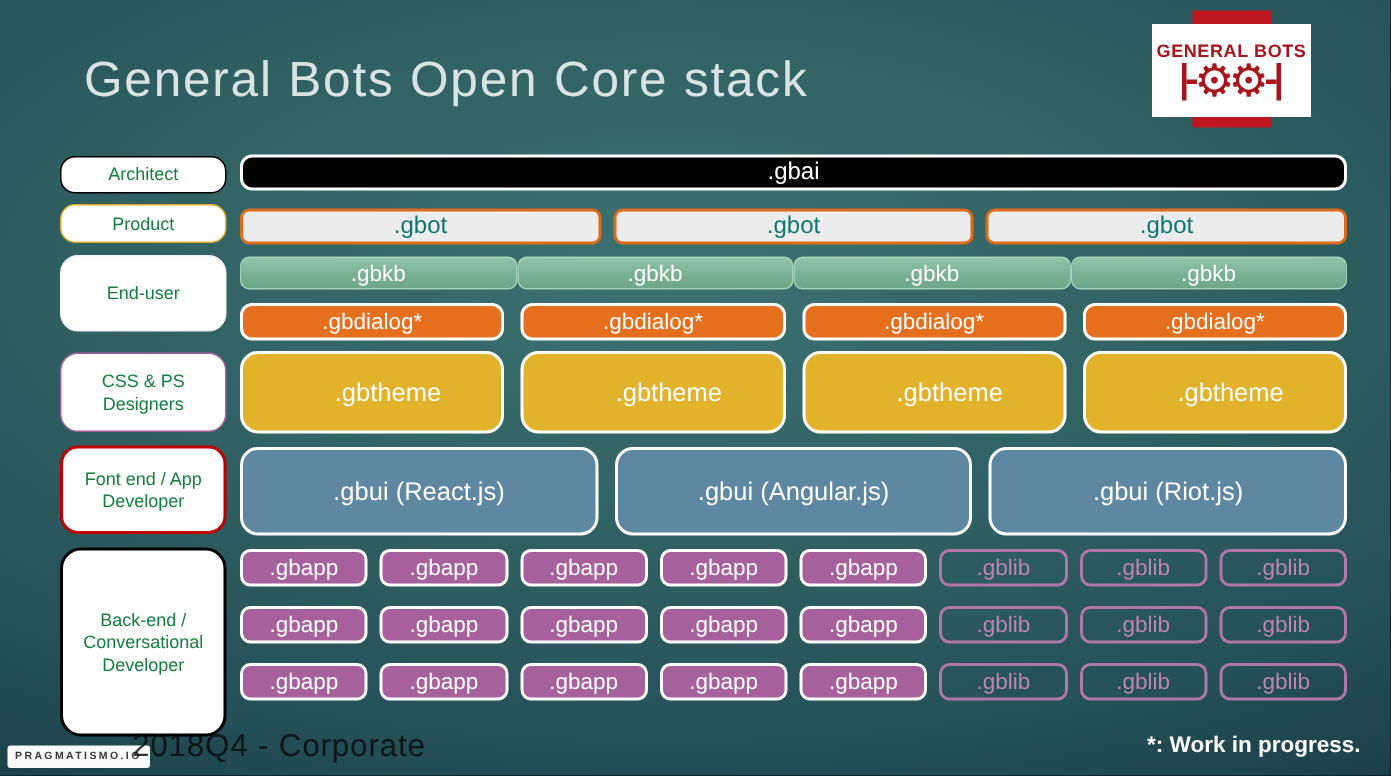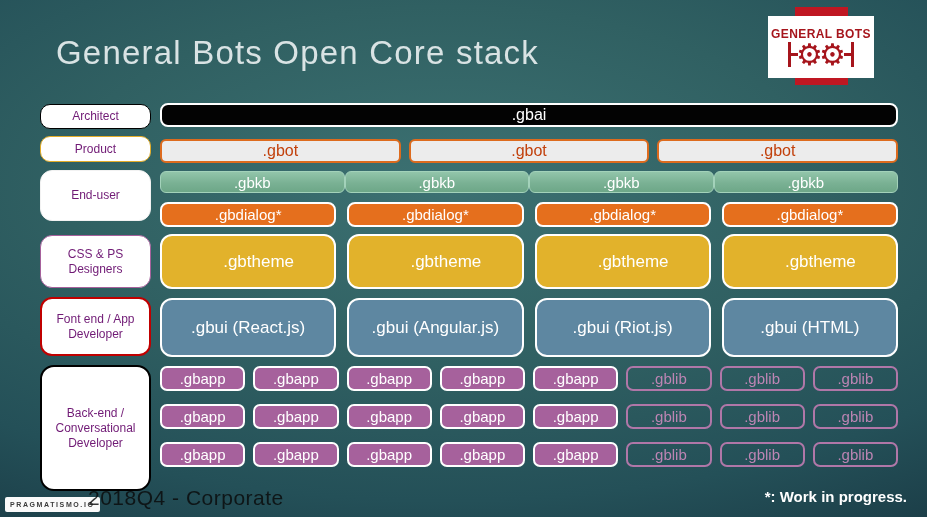--- a/index.html
+++ b/index.html
@@ -22,21 +22,21 @@
     position:absolute; left:768px; top:16px; width:106px; height:62px; background:#ffffff;
     display:flex; flex-direction:column; align-items:center; justify-content:center; gap:1px;
   }
   .logo-text{color:#a6151c; font-weight:bold; font-size:12px; letter-spacing:0.4px; white-space:nowrap;}
   .logo-gears{display:flex; align-items:center; color:#a6151c;}
   .logo-endbar{width:3px; height:25px; background:#a6151c;}
   .logo-connector{width:7px; height:3px; background:#a6151c;}
   .gear-glyph{font-family:"DejaVu Sans", sans-serif; font-size:30px; line-height:25px; margin:0 -2px;}
   
   .role{
-    position:absolute; left:40px; width:111px; background:#ffffff; color:#701a75;
+    position:absolute; left:40px; width:111px; background:#ffffff; color:#15803d;
     display:flex; align-items:center; justify-content:center; text-align:center;
     font-size:12px; line-height:1.25; border-radius:10px; box-sizing:border-box; padding:2px 8px;
   }
   #role-architect{top:104px; height:25px; border:1.5px solid #000000;}
   #role-product{top:136px; height:26px; border:1.5px solid #e3ac28;}
   #role-enduser{top:170px; height:51px; border:1.5px solid #f2f2f2; border-radius:12px;}
   #role-designers{top:235px; height:53px; border:1.5px solid #a6619c; border-radius:12px;}
   #role-frontend{top:297px; height:59px; border:2px solid #c00000; border-radius:12px;}
   #role-backend{top:365px; height:126px; border:2px solid #000000; border-radius:14px;}
   
@@ -47,21 +47,21 @@
   #row-gbdialog{top:202px; height:25px; gap:11px;}
   #row-gbtheme{top:234px; height:55px; gap:11px;}
   #row-gbui{top:298px; height:59px; gap:11px;}
   .row-apps{height:25px; gap:8px;}
   #row-apps-1{top:366px;} #row-apps-2{top:404px;} #row-apps-3{top:442px;}
   .box{
     flex:1 1 0; display:flex; align-items:center; justify-content:center;
     box-sizing:border-box; color:#ffffff; font-size:16px; white-space:nowrap; overflow:hidden;
   }
   .gbai{background:#030303; border:2px solid #ffffff; border-radius:8px;}
-  .gbot{background:#ececec; border:2px solid #dd6b1e; color:#c2410c; border-radius:6px;}
+  .gbot{background:#ececec; border:2px solid #dd6b1e; color:#0f766e; border-radius:6px;}
   .gbkb{background:linear-gradient(180deg,#92c5aa 0%,#7ab194 55%,#6da788 100%);
         border:1px solid #a3d2ba; font-size:15px; border-radius:6px;}
   .gbdialog{background:#e56f1d; border:2px solid #ffffff; font-size:15px; border-radius:8px;}
   .gbtheme{background:#e2b22b; border:2px solid #ffffff; border-radius:12px; font-size:17px;padding-left:21px;}
   .gbui{background:#5e87a1; border:2px solid #ffffff; border-radius:12px; font-size:17px;}
   .gbapp{background:#a6619c; border:2px solid #ffffff; font-size:15px; border-radius:7px;}
   .gblib{background:transparent; border:2px solid #b077a8; color:#bd85b4; font-size:15px; border-radius:7px;}
   
   .badge{
     position:absolute; left:5px; top:497px; background:#fafafa; color:#3a3a3a;
@@ -125,21 +125,20 @@
     <div class="box gbtheme">.gbtheme</div>
     <div class="box gbtheme">.gbtheme</div>
     <div class="box gbtheme">.gbtheme</div>
     <div class="box gbtheme">.gbtheme</div>
   </div>
 
   <div class="row" id="row-gbui">
     <div class="box gbui">.gbui (React.js)</div>
     <div class="box gbui">.gbui (Angular.js)</div>
     <div class="box gbui">.gbui (Riot.js)</div>
-    <div class="box gbui">.gbui (HTML)</div>
   </div>
 
   <div class="row row-apps" id="row-apps-1">
     <div class="box gbapp">.gbapp</div>
     <div class="box gbapp">.gbapp</div>
     <div class="box gbapp">.gbapp</div>
     <div class="box gbapp">.gbapp</div>
     <div class="box gbapp">.gbapp</div>
     <div class="box gblib">.gblib</div>
     <div class="box gblib">.gblib</div>

